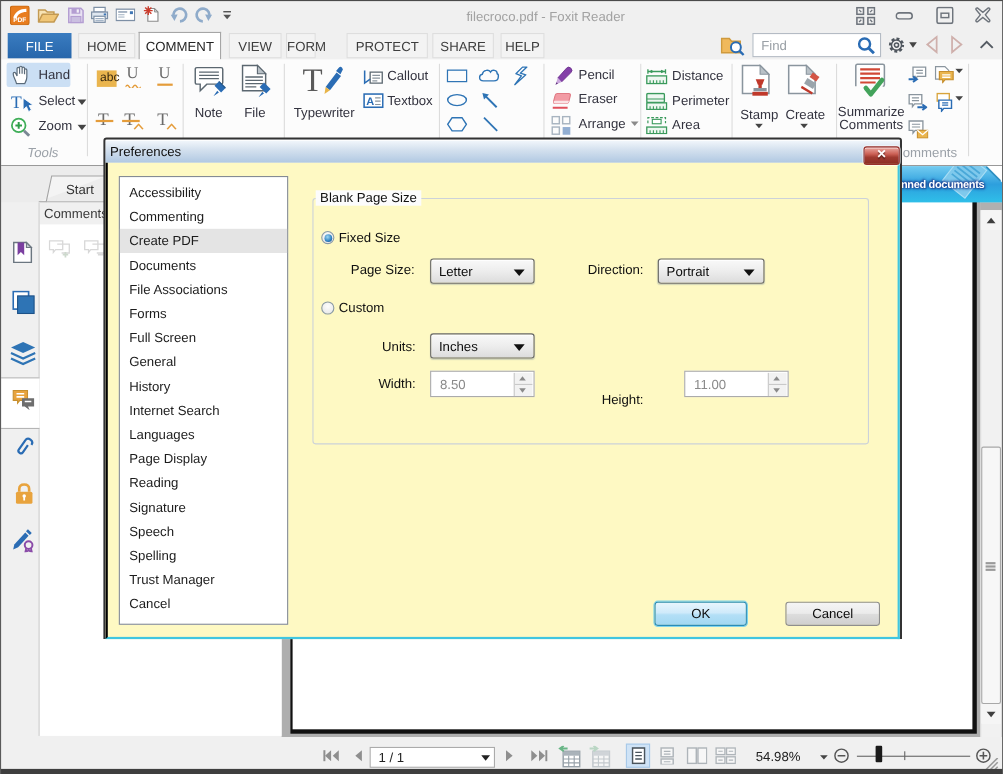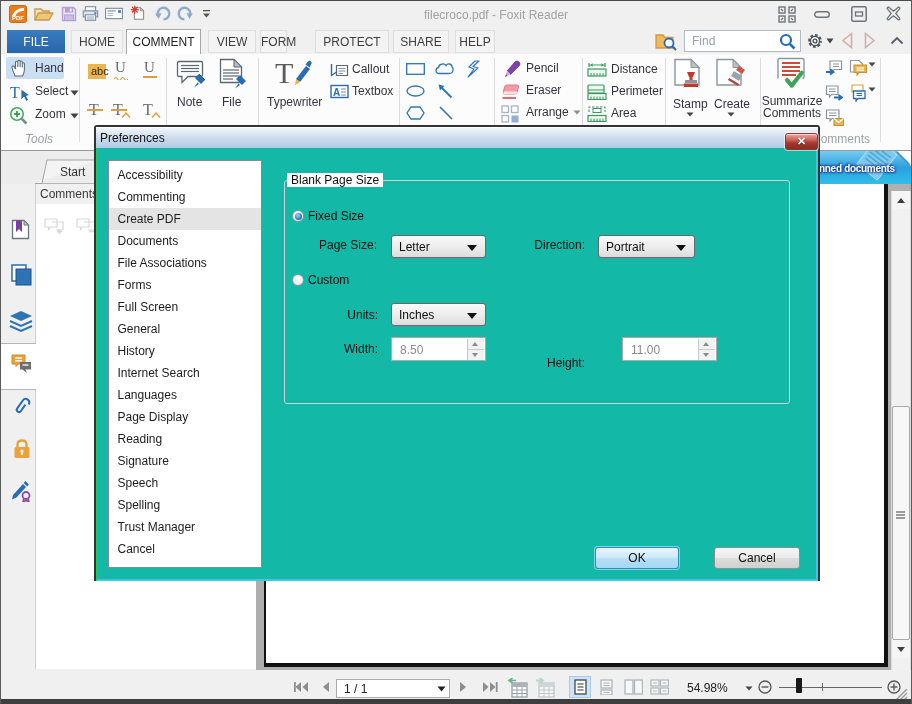--- a/index.html
+++ b/index.html
@@ -38,21 +38,21 @@
 
 #sbar{position:absolute;left:891px;top:184px;width:20px;height:487px;background:#f1f1f1;box-shadow:inset 1px 0 0 #dcdcdc,inset -1px 0 0 #dcdcdc;}
 
 #banner{position:absolute;left:700px;top:151px;width:211px;height:33px;background:linear-gradient(#74ccf1,#2d9fdd 50%,#2fbfe9);z-index:5;overflow:hidden;}
 
 #status{position:absolute;left:1px;top:670px;width:910px;height:29px;background:#f0f0f0;}
 
 #dlg{position:absolute;left:94px;top:125px;width:726px;height:456px;border:2px solid #333;border-radius:3px 3px 0 0;box-sizing:border-box;background:#fcfcfc;z-index:10;}
 #dlgtitle{position:absolute;left:0;top:0;width:722px;height:21px;background:linear-gradient(#f4f8fc,#d3e0ee 45%,#b0c8e2);box-shadow:inset 0 1px 0 #fff;}
 #dlgtitle span{position:absolute;left:4px;top:4px;font-size:12px;color:#101010;}
-#dlgbody{position:absolute;left:0;top:21px;width:722px;height:433px;border-left:2px solid #22c55e;border-right:2px solid #3fc6e0;border-bottom:2px solid #3fc6e0;box-sizing:border-box;background:#14b8a6;}
+#dlgbody{position:absolute;left:0;top:21px;width:722px;height:433px;border-left:2px solid #000000;border-right:2px solid #3fc6e0;border-bottom:2px solid #3fc6e0;box-sizing:border-box;background:#fef9c3;}
 #lbox{position:absolute;left:9.5px;top:12px;width:154px;height:408px;background:#fff;border:1px solid #848b94;box-sizing:border-box;}
 .li{height:22px;line-height:22px;padding-left:9px;font-size:12px;color:#1c1c1c;white-space:nowrap;}
 .lisel{background:#e4e4e4;}
 #grp{position:absolute;left:186px;top:32px;width:504px;height:222px;border:1px solid #ccd2d9;border-radius:3px;}
 .dlab{position:absolute;font-size:12px;color:#101010;text-align:right;}
 .combo{position:absolute;width:95px;height:23px;border:1px solid #686868;border-radius:3px;background:linear-gradient(#f9f9f9,#ededed 50%,#dcdcdc);box-sizing:border-box;box-shadow:inset 0 1px 0 #fff,0 1px 1px rgba(120,140,160,.35);}
 .combo span{position:absolute;left:7px;top:4px;font-size:12px;color:#0d0d0d;}
 .cbar{position:absolute;right:8px;top:9px;width:0;height:0;border-left:5px solid transparent;border-right:5px solid transparent;border-top:6px solid #111;}
 .spin{position:absolute;width:95px;height:24px;border:1px solid #ababab;background:#fff;box-sizing:border-box;}
 .spin span{position:absolute;left:8px;top:5px;font-size:12px;color:#8a8a8a;}

